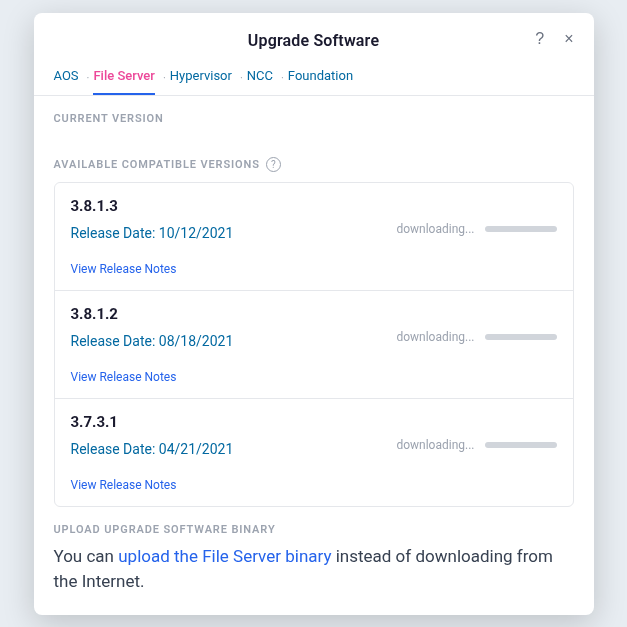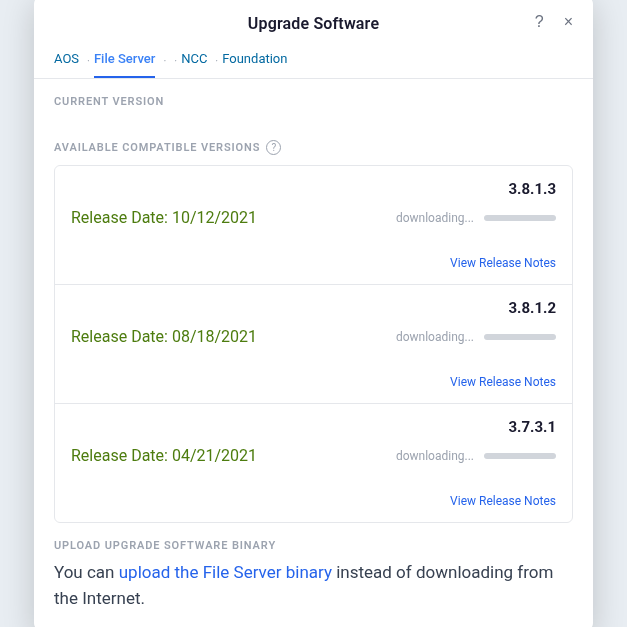--- a/index.html
+++ b/index.html
@@ -7,21 +7,21 @@
       font-family: -apple-system, BlinkMacSystemFont, 'Segoe UI', Roboto, sans-serif;
       background: #e8edf2;
       display: flex;
       align-items: center;
       justify-content: center;
       width: 627px;
       height: 627px;
       overflow: hidden;
     }
     .modal-overlay {
-      width: 559px;
+      width: 627px;
       height: 627px;
       display: flex;
       align-items: center;
       justify-content: center;
     }
     .modal {
       background: #fff;
       border-radius: 8px;
       width: 560px;
       box-shadow: 0 8px 32px rgba(0,0,0,0.18);
@@ -72,21 +72,21 @@
       gap: 6px;
       padding: 6px 0 10px 0;
       margin-right: 4px;
       font-size: 13px;
       color: #0369a1;
       cursor: pointer;
       border-bottom: 2px solid transparent;
       white-space: nowrap;
     }
     .tab-item.active {
-      color: #3b82f6;
+      color: #ec4899;
       border-bottom: 2px solid #2563eb;
       font-weight: 500;
     }
     .tab-dot {
       color: #9ca3af;
       font-size: 11px;
       margin: 0 4px;
     }
     .modal-body {
       padding: 16px 20px 20px 20px;
@@ -129,40 +129,40 @@
       border: 1px solid #e5e7eb;
       border-radius: 6px;
       overflow: hidden;
       margin-bottom: 16px;
     }
     .version-row {
       padding: 14px 16px;
       border-bottom: 1px solid #e5e7eb;
       display: flex;
       flex-direction: column;
-      gap: 10px;
+      gap: 2px;
       position: relative;
-      text-align: right;
     }
     .version-row:last-child {
       border-bottom: none;
     }
     .version-number {
       font-size: 15px;
       font-weight: 700;
       color: #1a1a2e;
     }
     .version-meta-row {
       display: flex;
       align-items: center;
       justify-content: space-between;
     }
     .version-date {
-      font-size: 16px;
-      color: #4d7c0f;
+      font-size: 14px;
+      color: #0369a1;
+      margin-top: 8px;
     }
     .download-status {
       display: flex;
       align-items: center;
       gap: 10px;
     }
     .downloading-text {
       font-size: 12px;
       color: #9ca3af;
     }
@@ -225,20 +225,23 @@
 
     <div class="tabs">
       <div class="tab-item">
         <span>AOS</span>
       </div>
       <span class="tab-dot">·</span>
       <div class="tab-item active">
         <span>File Server</span>
       </div>
       <span class="tab-dot">·</span>
+      <div class="tab-item">
+        <span>Hypervisor</span>
+      </div>
       <span class="tab-dot">·</span>
       <div class="tab-item">
         <span>NCC</span>
       </div>
       <span class="tab-dot">·</span>
       <div class="tab-item">
         <span>Foundation</span>
       </div>
     </div>
 

